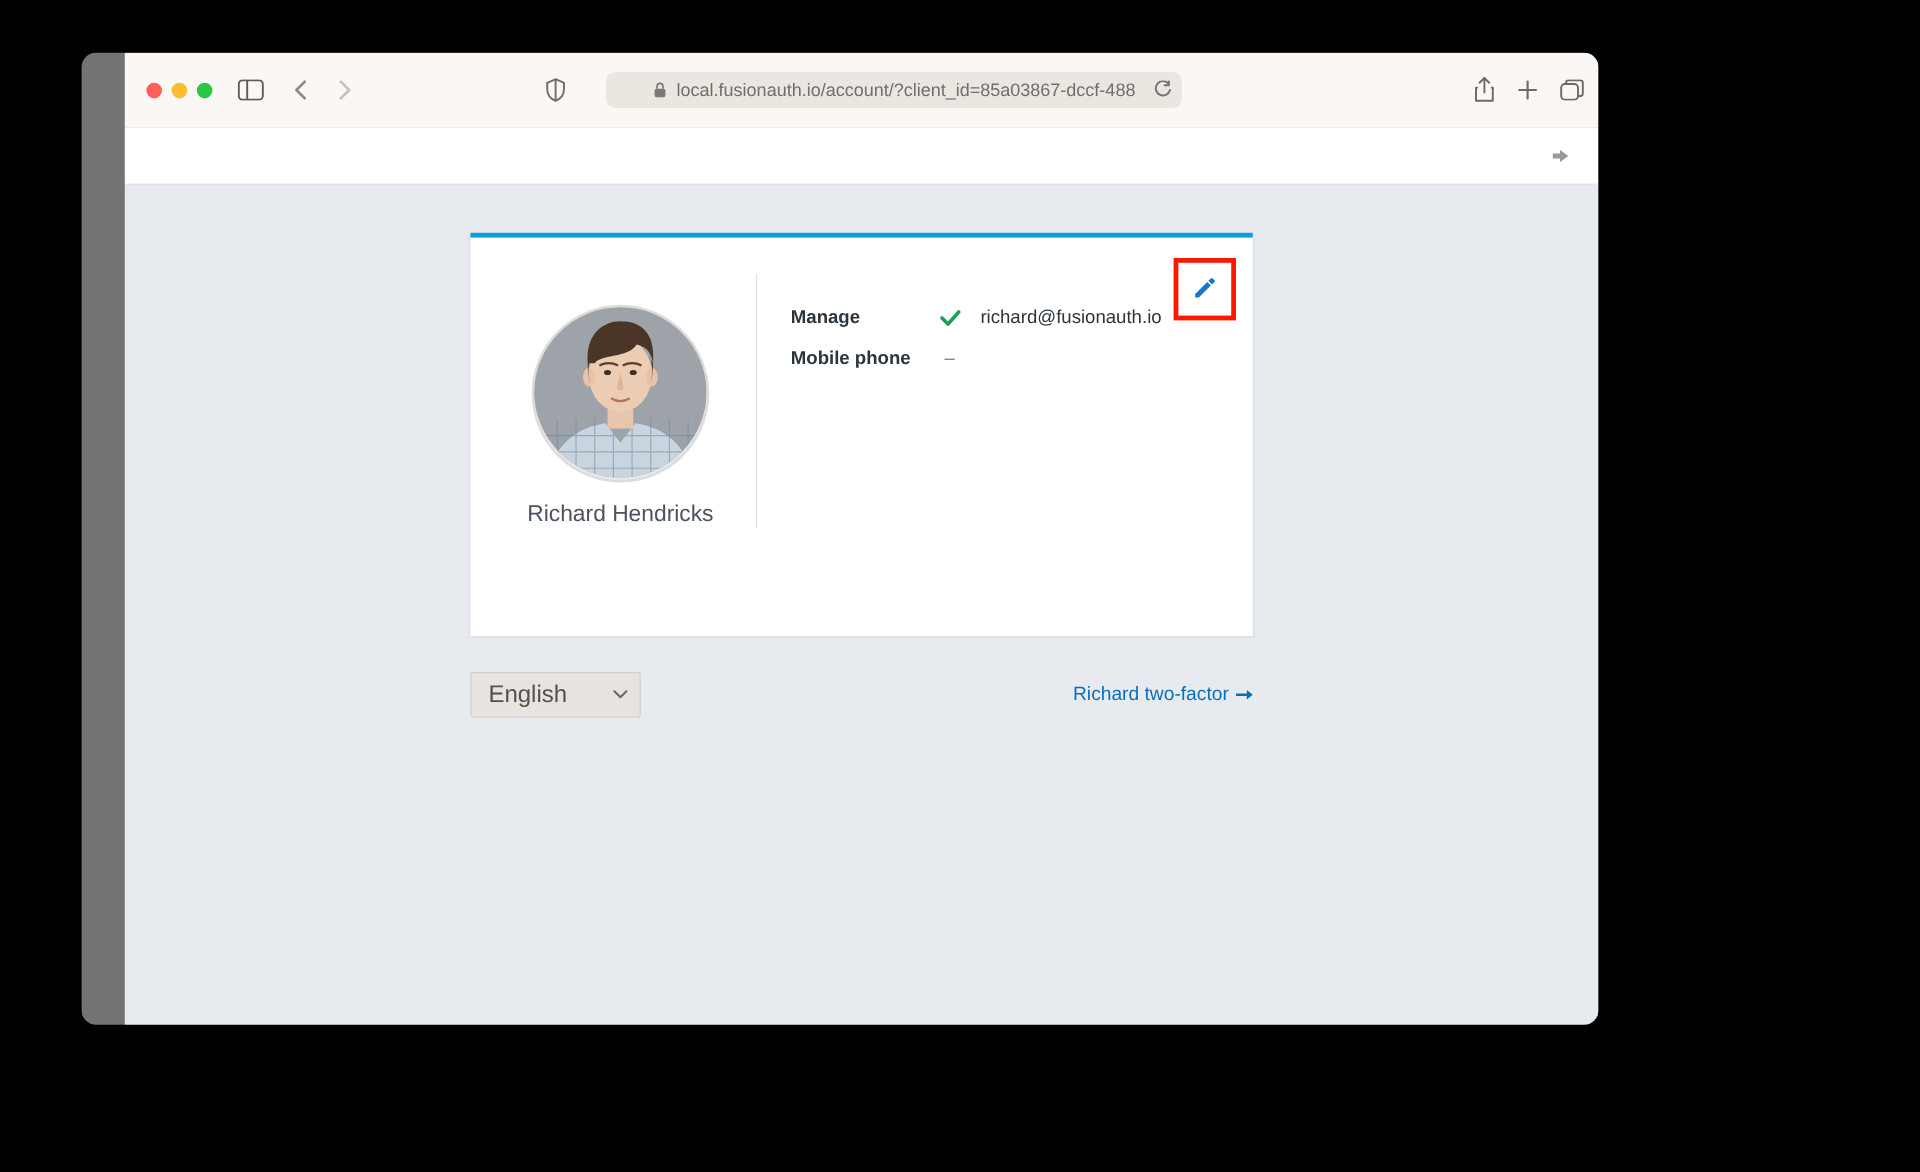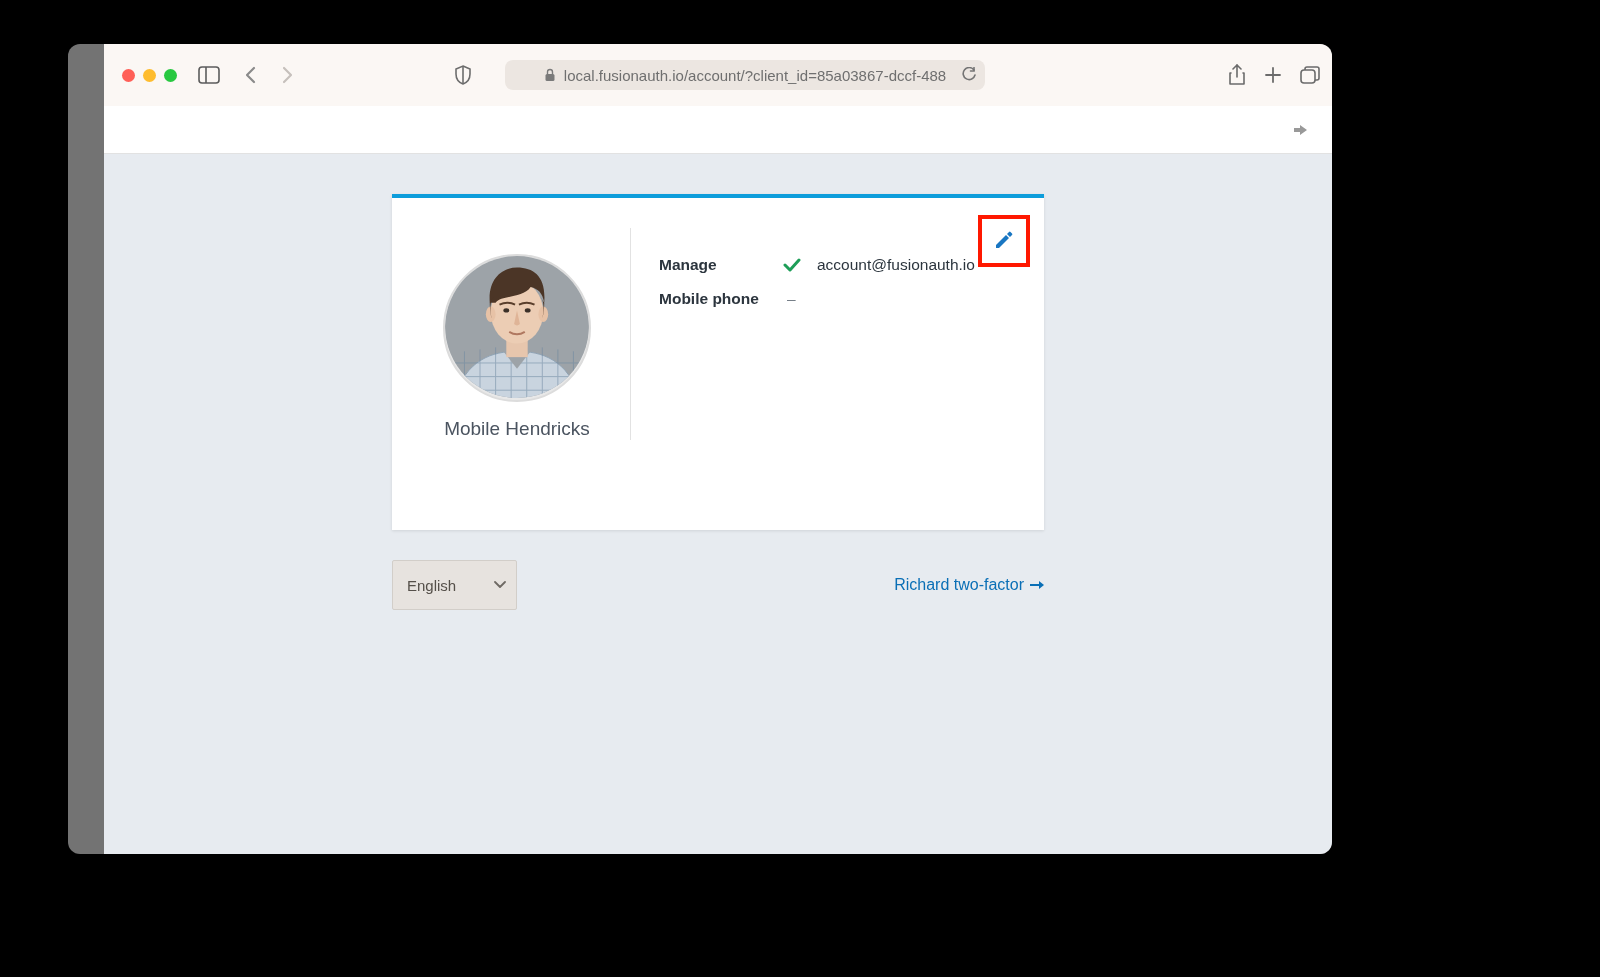--- a/index.html
+++ b/index.html
@@ -137,29 +137,29 @@
   .field-label { font-weight:700; min-width:108px;}
   .verified { color:#1e9e58; }
   .field-value { color:#2c353e;}
   .dash { color:#767f88; margin-left:4px; }
 
   .below-card {
     display:flex; justify-content:space-between; align-items:center;
     margin-top:30px;
   }
   .lang-select {
-    height:50px;
+    height:38px;
     background:#e7e3df;
     border:1px solid #d2cec9;
     border-radius:2px;
     display:flex; align-items:center;
     padding:0 10px 0 14px;
     gap:38px;
     color:#55504a;
-    font-size:15px;
+    font-size:20px;
   }
   .lang-select .chev { color:#6f6a64; }
 
   .mfa-link { color:#0a6fb6; font-size:16px; display:flex; align-items:center; gap:6px;}
 
   svg { display:block; }
 </style>
 </head>
 <body>
 
@@ -301,34 +301,34 @@
 
                 <ellipse cx="63" cy="58" rx="3" ry="2.2" fill="#3b3028"></ellipse>
                 <ellipse cx="85" cy="58" rx="3" ry="2.2" fill="#3b3028"></ellipse>
 
                 <path d="M74 58 L71 72 q3 3 6 0 Z" fill="#dfb497"></path>
 
                 <path d="M66 80 q8 5 16 0" stroke="#b07860" stroke-width="2" fill="none"></path>
               </g>
             </svg>
           </div>
-          <div class="display-name">Mobile Hendricks</div>
+          <div class="display-name">Richard Hendricks</div>
         </div>
 
         <div class="divider"></div>
 
         <div class="right-col">
           <div class="field-row">
             <span class="field-label">Manage</span>
             <span class="verified">
               <svg width="18" height="14" viewBox="0 0 18 14" fill="none" stroke="currentColor" stroke-width="3" stroke-linecap="round" stroke-linejoin="round">
                   <polyline points="2,7 7,12 16,2"></polyline>
                 </svg>
             </span>
-            <span class="field-value">account@fusionauth.io</span>
+            <span class="field-value">richard@fusionauth.io</span>
           </div>
           <div class="field-row">
             <span class="field-label">Mobile phone</span>
             <span class="dash">–</span>
           </div>
         </div>
       </div>
 
       <div class="below-card">
         <div class="lang-select">

